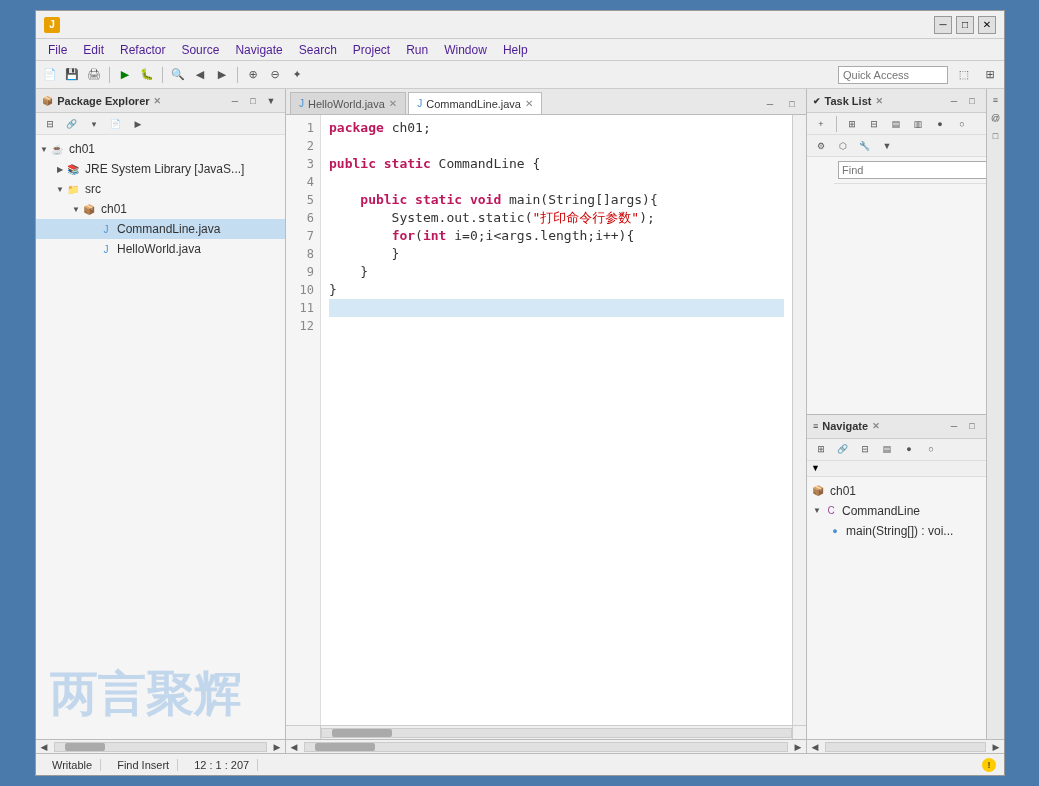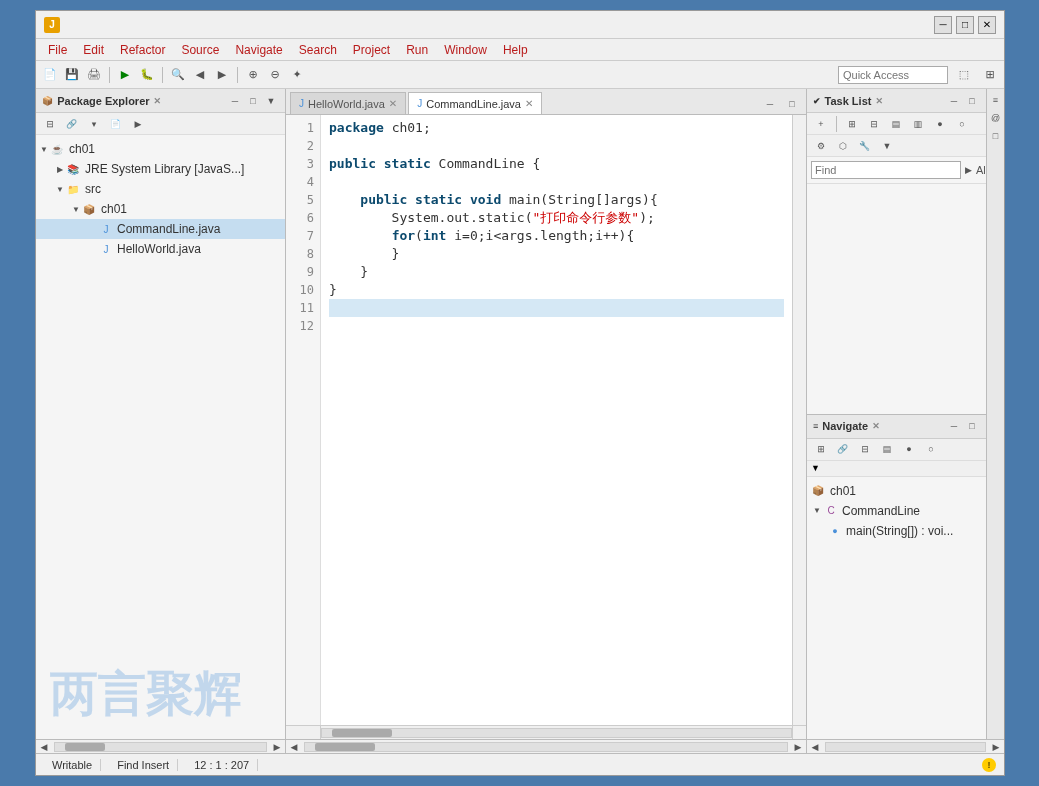--- a/index.html
+++ b/index.html
@@ -81,21 +81,21 @@
       height: 22px;
       display: flex;
       align-items: center;
       padding: 0 4px;
       flex-shrink: 0;
     }
     .menu-item {
       padding: 2px 8px;
       cursor: pointer;
       font-size: 12px;
-      color: #b91c1c;
+      color: #4c1d95;
     }
 
     
     .toolbar {
       background: #f0f0f0;
       border-bottom: 1px solid #ccc;
       height: 28px;
       display: flex;
       align-items: center;
       padding: 0 4px;
@@ -286,21 +286,21 @@
       overflow: auto;
       padding: 4px 8px;
       font-family: 'Consolas', monospace;
       font-size: 13px;
       line-height: 18px;
     }
     .code-line {
       height: 18px;
       white-space: nowrap;
     }
-    .kw { color: #0c4a6e; font-weight: bold; }
+    .kw { color: #be185d; font-weight: bold; }
     .str { color: #cc0000; }
     .normal { color: #333; }
     .selected-line { background: #d5e8f5; }
 
     
     .right-panel {
       width: 180px;
       border-left: 1px solid #bbb;
       display: flex;
       flex-direction: column;
@@ -326,20 +326,21 @@
       align-items: center;
       padding: 0 4px;
       gap: 2px;
     }
     .find-row {
       display: flex;
       align-items: center;
       padding: 4px;
       gap: 4px;
       border-bottom: 1px solid #ddd;
+      margin-left: 27px;
     }
     .find-input {
       flex: 1;
       height: 18px;
       border: 1px solid #aaa;
       font-size: 11px;
       padding: 0 3px;
       background: white;
     }
     .find-label {

